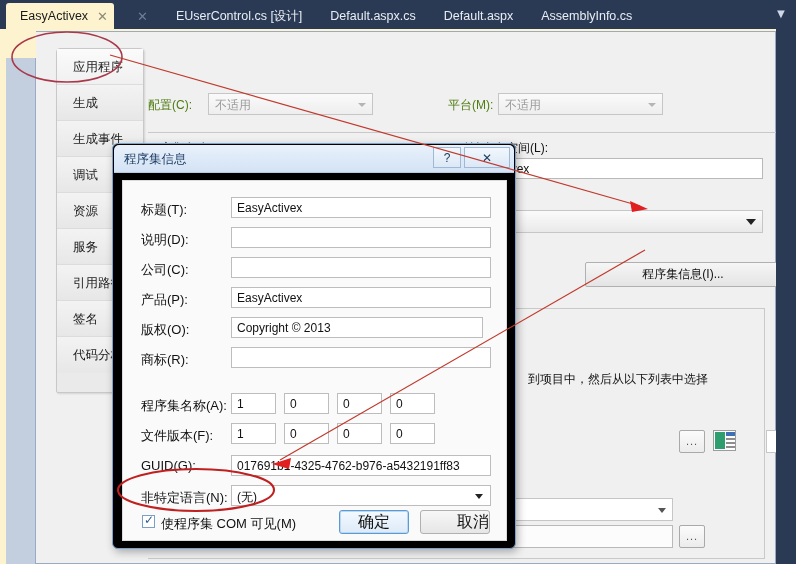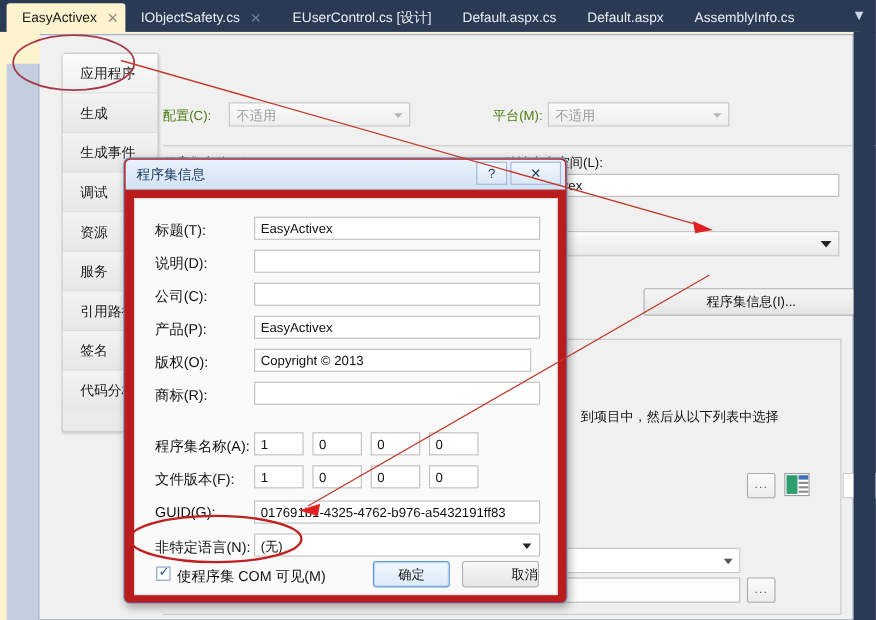--- a/index.html
+++ b/index.html
@@ -184,21 +184,21 @@
     width: 22px; height: 19px;
     border: 1px solid #9c9c9c;
     background: #fff;
     overflow: hidden;
   }
 
   
   .dialog {
     position: absolute; left: 112px; top: 143px;
     width: 404px; height: 406px;
-    background: #b91c1c;
+    background: #000000;
     border: 1px solid #7da2ce;
     border-radius: 6px;
     box-shadow: 2px 3px 8px rgba(0,0,0,0.30);
   }
   .dlg-title {
     position: absolute; left: 1px; top: 1px; right: 1px; height: 28px;
     background: linear-gradient(to bottom,#e9f1fb,#d3e3f5);
     border-top-left-radius: 5px; border-top-right-radius: 5px;
     border-bottom: 1px solid #b9ccdf;
   }
@@ -254,21 +254,21 @@
     border: 1px solid #7c9fc4; background: #fff;
   }
   .chk:after {
     content: "✓"; position: absolute; left: 1px; top: -3px;
     font-size: 12px; color: #2b5c94;
   }
   .dlgbtn {
     position: absolute;
     width: 70px; height: 24px;
     border-radius: 3px;
-    font-size: 12px; color: #111;
+    font-size: 16px; color: #111;
     text-align: center; line-height: 22px;
   }
   .dlgbtn.default {
     border: 1px solid #5b9bd5;
     background: linear-gradient(to bottom,#f3f9ff,#ddeaf8);
     box-shadow: 0 0 0 1px #bcd8f0 inset;
   }
   .dlgbtn.normal {
     border: 1px solid #b0b0b0;
     background: linear-gradient(to bottom,#f7f7f7,#e6e6e6);
@@ -283,21 +283,20 @@
 
 <div id="root">
 
   <div class="tabstrip">
     <div class="tabs" id="tabs-host" style="left:6px;">
         <div class="tab active">
           <span>EasyActivex</span>
           <span class="closeX">✕</span>
         </div>
         <div class="tab">
-          <span>IObjectSafety.cs</span>
           <span class="closeX">✕</span>
         </div>
         <div class="tab">
           <span>EUserControl.cs [设计]</span>
         </div>
         <div class="tab">
           <span>Default.aspx.cs</span>
         </div>
         <div class="tab">
           <span>Default.aspx</span>

